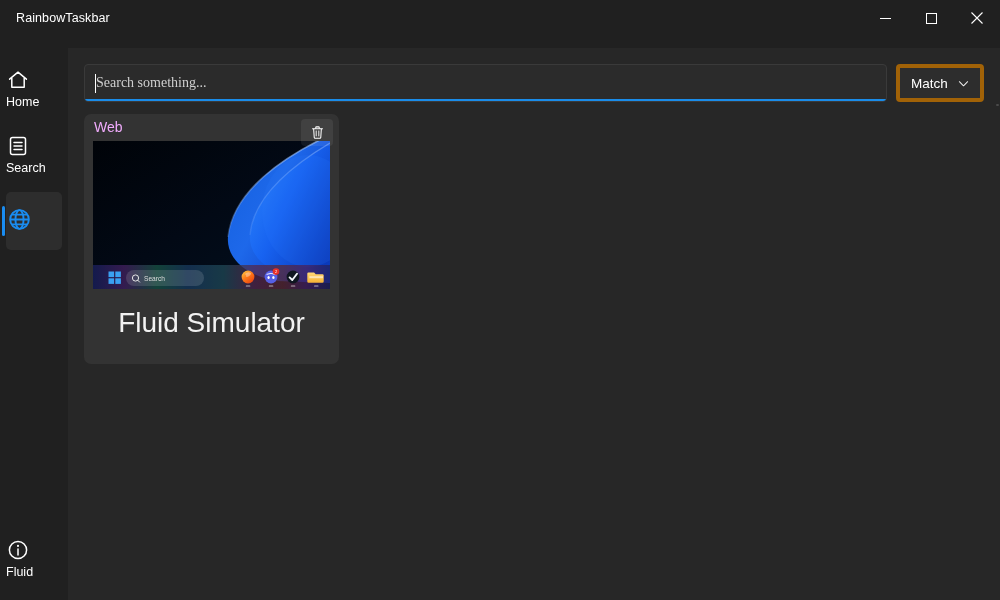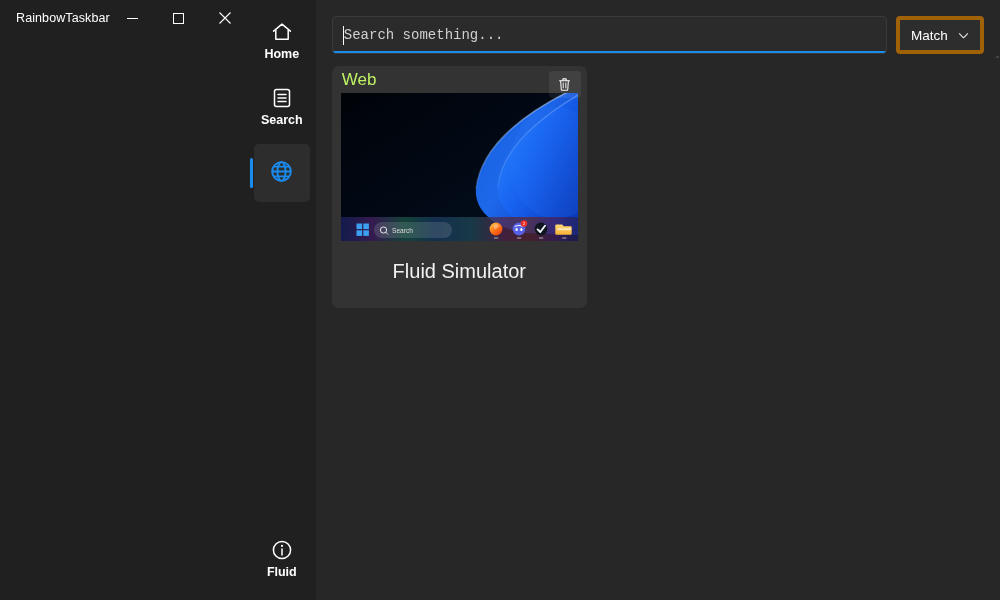--- a/index.html
+++ b/index.html
@@ -6,22 +6,23 @@
   html, body {
     width: 1000px; height: 600px;
     background: #000;
     font-family: "Liberation Sans", sans-serif;
     overflow: hidden;
   }
   .window {
     position: relative;
     width: 1000px; height: 600px;
     background: #202020;
-    display: flex; 
-    overflow: hidden;
+    display: flex; flex-direction: column;
+    overflow: hidden;
+    gap: 12px;
   }
 
   
   .titlebar {
     height: 36px;
     flex: 0 0 36px;
     background: #202020;
     display: flex;
     align-items: center;
     position: relative;
@@ -64,26 +65,25 @@
   .nav-top { display: flex; flex-direction: column; }
   .nav-bottom { margin-top: auto; display: flex; flex-direction: column; }
 
   .nav-item {
     position: relative;
     margin: 4px 6px;
     height: 58px;
     border-radius: 5px;
     display: flex;
     flex-direction: column;
-    align-items: center;
+    align-items: flex-start;
     justify-content: center;
     gap: 3px;
     color: #ffffff;
     cursor: default;
-    font-weight: bold;
   }
   .nav-item.selected { background: #2d2d2d; }
   .nav-item.selected::before {
     content: "";
     position: absolute;
     left: -4px; top: 14px;
     width: 3px; height: 30px;
     border-radius: 2px;
     background: #1a8cf0;
   }
@@ -125,21 +125,21 @@
     align-items: center;
     overflow: hidden;
   }
   .search-input {
     width: 100%;
     height: 100%;
     background: transparent;
     border: none;
     outline: none;
     color: #ffffff;
-    font-family: Liberation Mono, monospace;
+    font-family: Liberation Serif, serif;
     font-size: 14px;
     padding: 0 11px;
     caret-color: #ffffff;
   }
   .search-input::placeholder { color: #cfcfcf; opacity: 1; }
   .search-focus-line {
     position: absolute;
     left: 0; right: 0; bottom: 0;
     height: 2px;
     background: #1a8ce9;
@@ -188,22 +188,22 @@
   }
   .card-head {
     position: relative;
     height: 27px;
     flex: 0 0 27px;
     display: flex;
     align-items: center;
     padding: 0 10px;
   }
   .card-kind {
-    font-size: 17px;
-    color: #bef264;
+    font-size: 14px;
+    color: #f0abfc;
     line-height: 27px;
   }
   .del-btn {
     position: absolute;
     right: 6px; top: 5px;
     width: 32px; height: 27px;
     border-radius: 4px;
     background: rgba(255,255,255,.07);
     display: flex;
     align-items: center;
@@ -217,21 +217,21 @@
     width: 237px;
     height: 148px;
     margin: 0 9px;
     overflow: hidden;
     background: #02040c;
     flex: 0 0 148px;
   }
   .thumb svg { display: block; width: 100%; height: 100%; }
 
   .card-title {
-    font-size: 20px;
+    font-size: 28px;
     font-weight: 400;
     color: #f2f2f2;
     text-align: center;
     line-height: 1;
     padding: 20px 8px 27px 8px;
     white-space: nowrap;
     overflow: hidden;
   }
 
   

